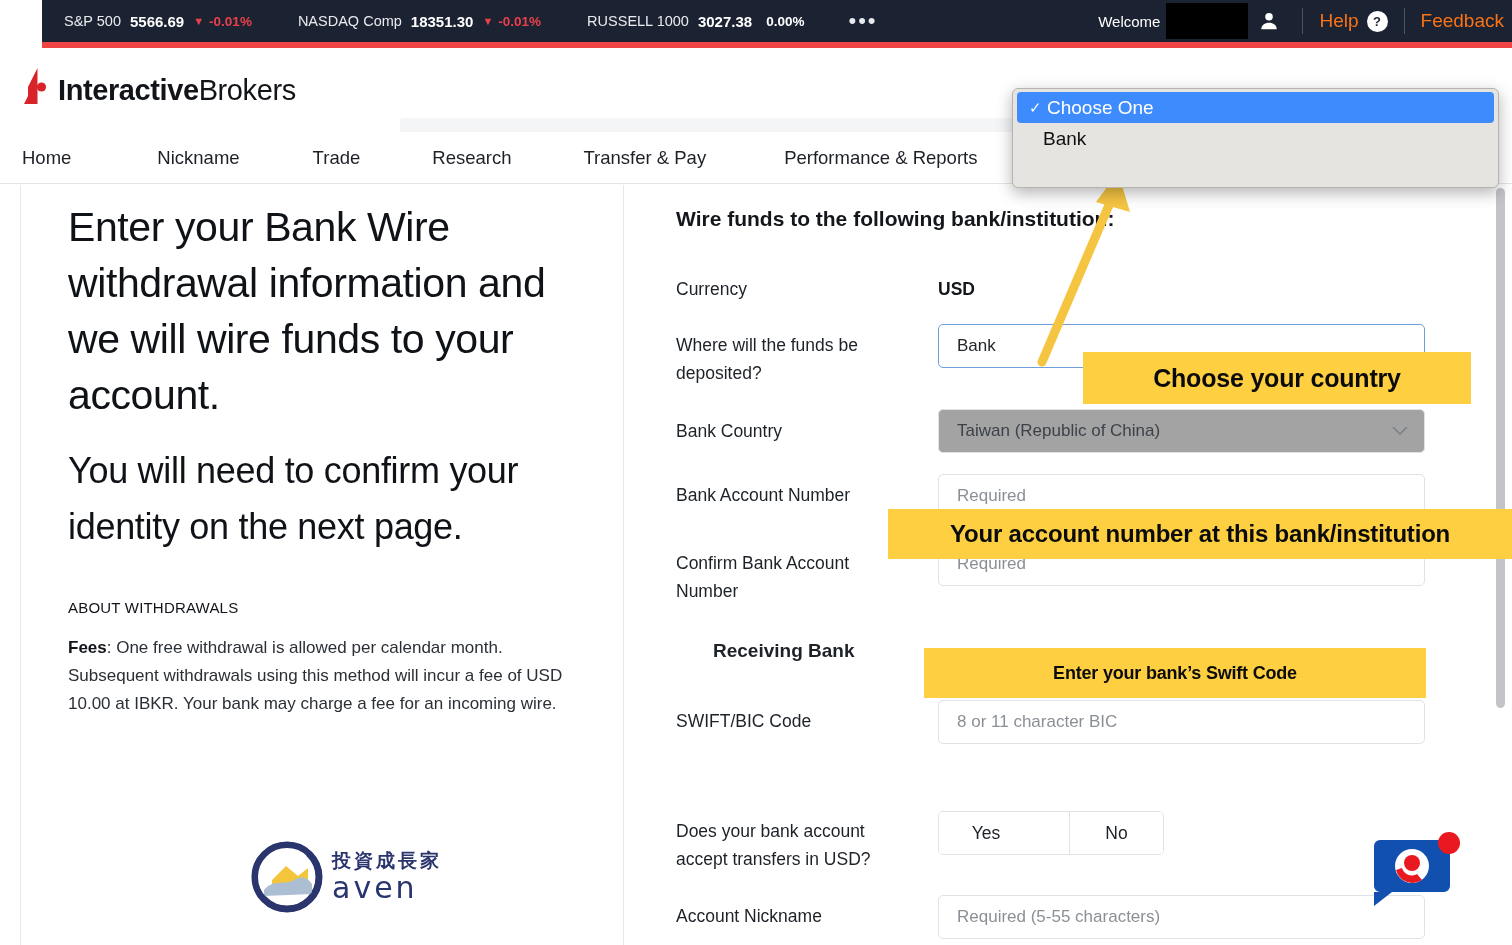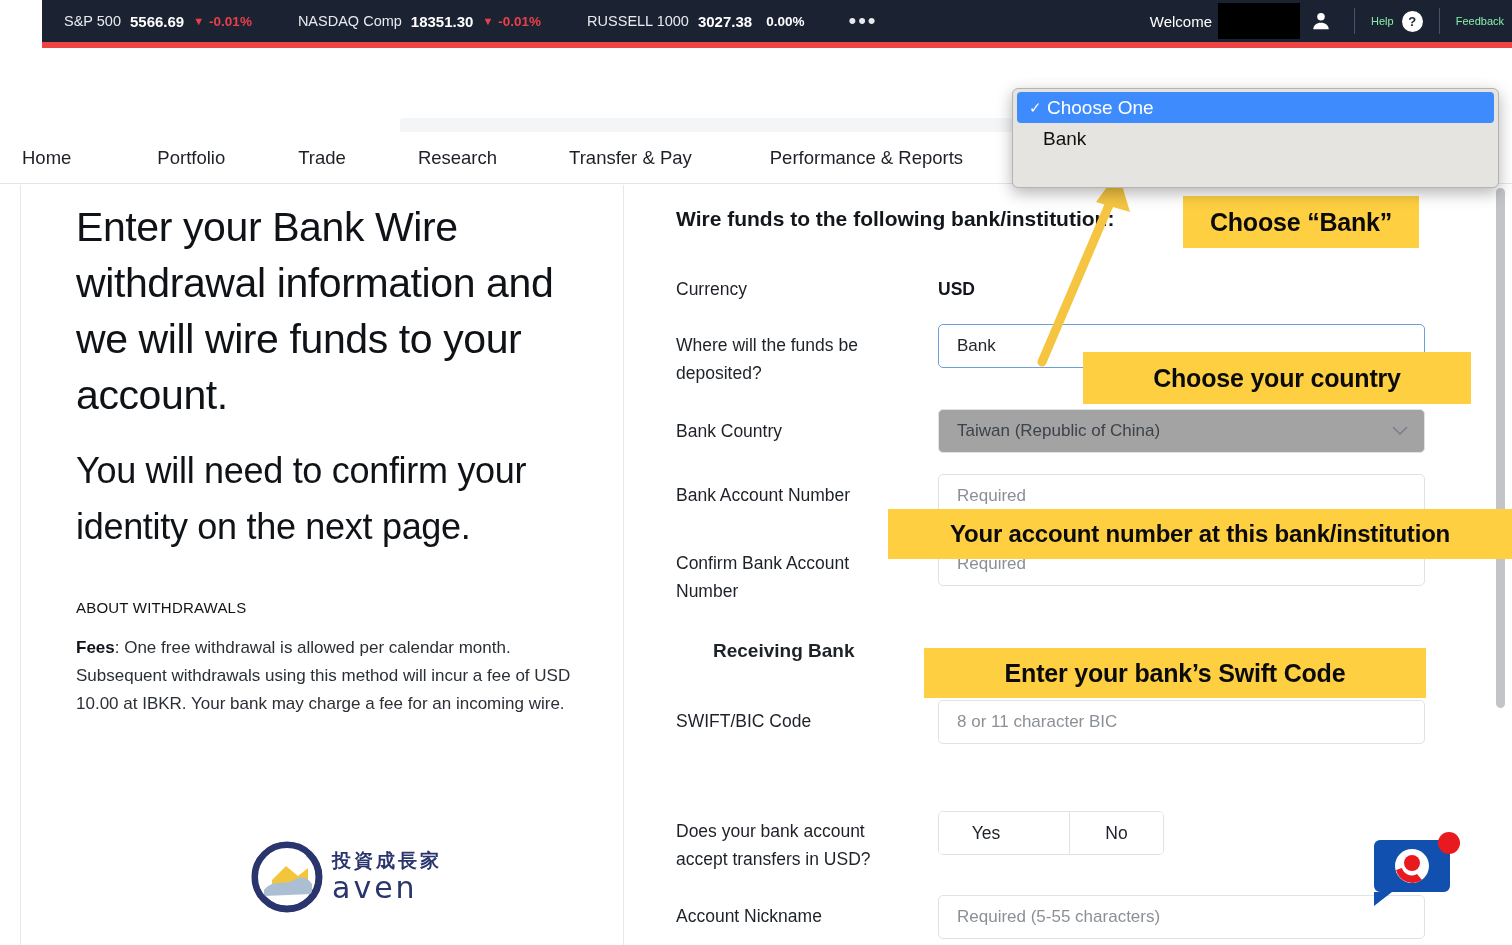--- a/index.html
+++ b/index.html
@@ -25,21 +25,21 @@
   .tick-arrow { margin-left: 9px; font-size: 11px; color:#e8404a; line-height:1; }
   .tick-chg { margin-left: 5px; font-size: 13.5px; font-weight: 600; }
   .chg-down { color:#e8404a; }
   .chg-flat { color:#ffffff; font-weight:700; }
   .ticker-dots { font-size: 22px; letter-spacing: 2px; color:#e8eaee; line-height: 0.6; }
   .ticker-right { margin-left:auto; display:flex; align-items:center; height:48px; padding-right: 18px; }
   .welcome-txt { font-size: 15px; color:#ffffff; }
   .redact-box { width: 82px; height: 36px; background:#000000; margin-left: 6px; }
   .person-icon { width: 34px; display:flex; justify-content:center; align-items:center; margin-left:4px; }
   .vdiv { width:1px; height:26px; background:#4a5268; margin: 0 16px; }
-  .help-txt, .feedback-txt { font-size:11px; color:#86efac; }
+  .help-txt, .feedback-txt { font-size:19px; color:#f97316; }
   .help-circle {
     width: 21px; height: 21px; border-radius: 50%; background:#ffffff; color:#1b2232;
     font-size: 13px; font-weight: 700; display:flex; align-items:center; justify-content:center;
     margin-left: 8px;
   }
   .feedback-icon { margin-left: 8px; display:flex; align-items:center; }
 
   
   .header {
     position: absolute; top: 48px; left: 0; width: 1512px; height: 84px;
@@ -77,21 +77,21 @@
     background:#ffffff; display:flex; align-items:center;
     border-bottom: 1px solid #e3e5e8;
   }
   .nav-item { font-size: 18.5px; color:#1d2127; white-space:nowrap; }
 
   
   .main { position:absolute; top: 185px; left:0; width:1512px; height: 760px; background:#ffffff; }
   .col-divider { position:absolute; left: 20px; top: 0; width: 1px; height: 760px; background:#e6e8ea; }
   .right-divider { position:absolute; left: 623px; top: 0; width: 1px; height: 760px; background:#e6e8ea; }
 
-  .left-col { position:absolute; left: 68px; top: 14px; width: 530px; margin-left: 8px; }
+  .left-col { position:absolute; left: 68px; top: 14px; width: 530px; }
   .lead-1 {
     font-size: 41px; line-height: 56px; font-weight: 400; color:#0f1216;
     letter-spacing: -0.4px;
   }
   .lead-2 {
     font-size: 36px; line-height: 56px; font-weight: 400; color:#0f1216;
     margin-top: 20px; letter-spacing:-0.3px;
   }
   .about-h {
     margin-top: 44px; font-size: 15px; font-weight: 400; color:#101419; letter-spacing: 0.2px;
@@ -140,21 +140,21 @@
   .anno {
     position:absolute; background:#FDCF41; color:#0b0b0b;
     font-weight: 700; font-family:"Liberation Sans", sans-serif;
     display:flex; align-items:center; justify-content:center;
     letter-spacing: -0.2px;
     z-index: 40;
   }
   .anno-1 { left: 1183px; top: 196px; width: 236px; height: 52px; font-size: 25px; }
   .anno-2 { left: 1083px; top: 352px; width: 388px; height: 52px; font-size: 25px; }
   .anno-3 { left: 888px; top: 509px; width: 624px; height: 50px; font-size: 24px; }
-  .anno-4 { left: 924px; top: 648px; width: 502px; height: 50px; font-size: 25px; }
+  .anno-4 { left: 924px; top: 648px; width: 502px; height: 50px; font-size: 18px; }
 
   .arrow-svg { position:absolute; left: 1000px; top: 150px; z-index: 45; pointer-events:none; }
 
   
   .popup {
     position:absolute; left: 1012px; top: 88px; width: 487px; height: 100px;
     background:#e6e4e0; border: 1px solid #b7b4af; border-radius: 6px;
     box-shadow: 0 5px 16px rgba(0,0,0,0.30);
     padding: 3px 0; z-index: 60;
   }
@@ -218,39 +218,51 @@
       <span class="feedback-icon">
         <svg width="24" height="22" viewBox="0 0 26 24" aria-hidden="true">
           <path d="M13 1.5C6.6 1.5 1.6 5.6 1.6 10.6c0 2.7 1.5 5.1 3.9 6.7l-.9 4.3 4.6-2.4c1.2.3 2.5.5 3.8.5 6.4 0 11.4-4.1 11.4-9.1S19.4 1.5 13 1.5z" fill="#ffffff"></path>
           <circle cx="18.3" cy="15.8" r="4.4" fill="#ffffff" stroke="#1b2232" stroke-width="1.4"></circle>
         </svg>
       </span>
     </div>
   </div>
 
   <div class="header">
+    <div class="logo-wrap">
+      <span class="logo-mark">
+        <svg width="28" height="44" viewBox="0 0 28 44" aria-hidden="true">
+          <path d="M15.5 2 L6 21 L6 30 L15.5 30 L15.5 2 Z" fill="#d8232a"></path>
+          <path d="M6 30 L15.5 30 L15.5 38 L2 38 Z" fill="#d8232a"></path>
+          <circle cx="19.5" cy="21" r="4.6" fill="#d8232a"></circle>
+        </svg>
+      </span>
+      <span class="logo-text">
+        <b>Interactive</b><span>Brokers</span>
+      </span>
+    </div>
 
     <div class="search-box">
       <span class="search-ph">Symbol or Site Search</span>
     </div>
 
     <div class="bell-wrap">
       <svg width="27" height="28" viewBox="0 0 27 28" aria-hidden="true">
         <path d="M13.5 3.2c-3.8 0-6.4 2.9-6.4 6.6v4.6l-2 3.4h16.8l-2-3.4V9.8c0-3.7-2.6-6.6-6.4-6.6z" fill="none" stroke="#1d2127" stroke-width="1.8"></path>
         <path d="M11 20.5a2.6 2.6 0 0 0 5 0" fill="none" stroke="#1d2127" stroke-width="1.8"></path>
       </svg>
       <span class="bell-badge">6</span>
     </div>
 
     <div class="blue-btn"></div>
   </div>
 
   <div class="nav">
     <span class="nav-item" style="margin-left:22px;">Home</span>
-    <span class="nav-item" style="margin-left:86px;">Portfolio</span>
+    <span class="nav-item" style="margin-left:86px;">Nickname</span>
     <span class="nav-item" style="margin-left="></span>
     <span class="nav-item" style="margin-left:73px;">Trade</span>
     <span class="nav-item" style="margin-left:72px;">Research</span>
     <span class="nav-item" style="margin-left:72px;">Transfer &amp; Pay</span>
     <span class="nav-item" style="margin-left:78px;">Performance &amp; Reports</span>
   </div>
 
   <div class="main">
     <div class="col-divider"></div>
     <div class="right-divider"></div>
@@ -339,21 +351,20 @@
 
   <div class="vscroll">
     <div class="vscroll-thumb"></div>
   </div>
 
   <svg class="arrow-svg" width="140" height="230" viewBox="0 0 140 230">
     <path d="M42 212 L112 48" stroke="#F5C542" stroke-width="9" stroke-linecap="round" fill="none"></path>
     <path d="M118 22 L130 62 L96 52 Z" fill="#F5C542"></path>
   </svg>
 
-  <div class="anno anno-1">Choose “Bank”</div>
   <div class="anno anno-2">Choose your country</div>
   <div class="anno anno-3">Your account number at this bank/institution</div>
   <div class="anno anno-4">Enter your bank’s Swift Code</div>
 
   <div class="popup">
     <div class="popup-item sel">
       <span class="popup-check">✓</span>
       <span>Choose One</span>
     </div>
     <div class="popup-item">

